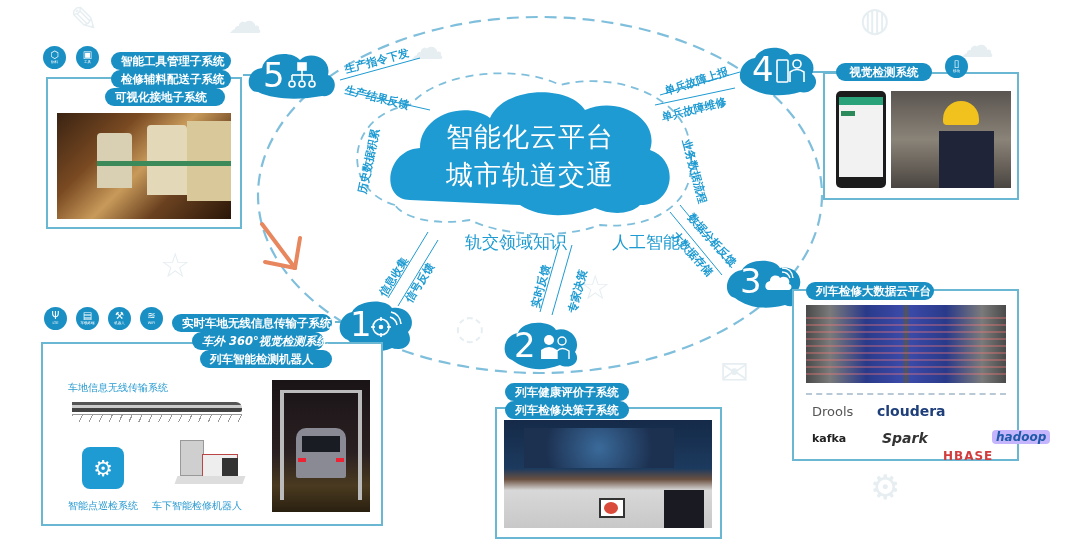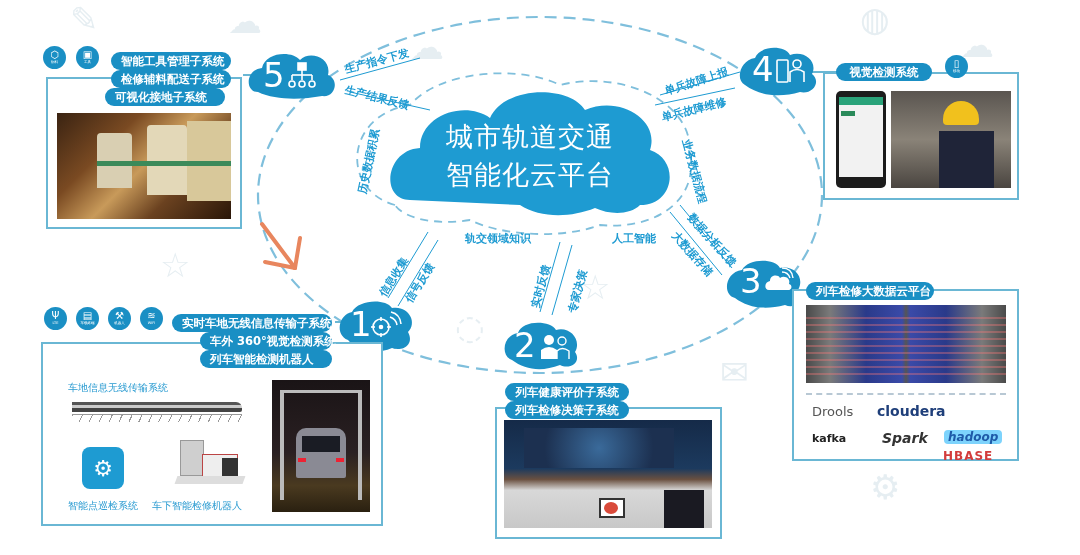--- a/index.html
+++ b/index.html
@@ -13,21 +13,21 @@
   
   #orbit { position: absolute; left: 0; top: 0; width: 1080px; height: 555px; pointer-events: none; }
 
   
   .center-title { position: absolute; left: 415px; top: 118px; width: 230px; text-align: center;
     color: #ffffff; font-size: 27px; line-height: 38px; letter-spacing: 1px; font-family: "DejaVu Sans", sans-serif; }
 
   
   .flow { position: absolute; font-size: 11px; font-weight: bold; color: #1e9bd2; white-space: nowrap;
     transform-origin: left center; }
-  .flow-plain { position: absolute; font-size: 11px; font-weight: bold; color: #1e9bd2; white-space: nowrap; }
+  .flow-plain { position: absolute; font-size: 17px; font-weight: normal; color: #1e9bd2; white-space: nowrap; }
 
   
   .num-cloud { position: absolute; }
   .num-cloud .num { position: absolute; color: #fff; font-size: 34px; font-weight: normal; line-height: 1; }
 
   
   .panel { position: absolute; border: 2px solid #6ab7d4; background: #fff; }
 
   
   .pill { position: absolute; background: #1a8fc4; color: #fff; font-size: 11.5px; font-weight: bold;
@@ -100,22 +100,22 @@
 
     <path d="M735 298 C 722 295, 725 272, 742 270 C 748 258, 775 258, 780 268 C 795 265, 805 278, 798 290 C 806 300, 795 310, 785 305 C 765 310, 748 308, 735 298 Z"></path>
 
     <path d="M348 340 C 335 335, 338 315, 352 312 C 358 300, 385 298, 392 308 C 408 305, 418 322, 408 332 C 415 345, 402 352, 392 348 C 375 355, 358 352, 348 340 Z"></path>
 
     <path d="M512 360 C 500 356, 503 335, 518 333 C 522 320, 550 320, 556 330 C 570 326, 582 340, 575 352 C 582 362, 570 370, 560 365 C 542 372, 525 370, 512 360 Z"></path>
   </g>
 </svg>
 
 <div class="center-title">
+  <div>智能化云平台</div>
   <div>城市轨道交通</div>
-  <div>智能化云平台</div>
 </div>
 
 <div class="flow" style="left:345px;top:62px;transform:rotate(-15deg);">生产指令下发</div>
 <div class="flow" style="left:345px;top:82px;transform:rotate(14deg);">生产结果反馈</div>
 <div class="flow" style="left:362px;top:186px;transform:rotate(-78deg);">历史数据积累</div>
 <div class="flow" style="left:665px;top:84px;transform:rotate(-18deg);">单兵故障上报</div>
 <div class="flow" style="left:662px;top:110px;transform:rotate(-14deg);">单兵故障维修</div>
 <div class="flow" style="left:686px;top:132px;transform:rotate(75deg);">业务数据流程</div>
 <div class="flow" style="left:690px;top:208px;transform:rotate(48deg);">数据分析反馈</div>
 <div class="flow" style="left:674px;top:226px;transform:rotate(48deg);">大数据存储</div>
@@ -230,24 +230,24 @@
 <div class="pill" style="left:806px;top:282px;width:128px;text-align:center;">列车检修大数据云平台</div>
 <div class="photo" style="left:806px;top:305px;width:200px;height:78px;background:linear-gradient(90deg,#4a4a4a 0%,#7a7a7a 12%,#2a3a8a 30%,#3a4aa8 48%,#555 50%,#3a4aa8 52%,#2a3a8a 70%,#7a7a7a 88%,#4a4a4a 100%);">
   <div class="abs" style="left:0;top:12px;width:200px;height:60px;background:repeating-linear-gradient(180deg,rgba(255,120,120,0.35) 0 2px,transparent 2px 7px);"></div>
 </div>
 <div class="abs" style="left:806px;top:393px;width:200px;border-top:2px dashed #b8c8d4;"></div>
 <div class="logo" style="left:812px;top:404px;color:#555;font-weight:normal;font-size:13px;">Drools</div>
 <div class="logo" style="left:877px;top:403px;color:#1f3f7a;font-size:14px;">cloudera</div>
 <div class="logo" style="left:943px;top:404px;color:#d23c3c;font-size:12px;letter-spacing:1px;margin-top:45px;">HBASE</div>
 <div class="logo" style="left:812px;top:432px;color:#222;font-size:11px;">kafka</div>
 <div class="logo" style="left:882px;top:430px;color:#333;font-size:14px;font-style:italic;">Spark</div>
-<div class="logo" style="left:944px;top:430px;color:#1e5aa8;font-size:12px;background:#7dd3fc;padding:0 4px;border-radius:4px;font-style:italic;">hadoop</div>
+<div class="logo" style="left:992px;top:430px;color:#1e5aa8;font-size:12px;background:#c4b5fd;padding:0 4px;border-radius:4px;font-style:italic;">hadoop</div>
 
 <div class="panel" style="left:495px;top:407px;width:227px;height:132px;"></div>
-<div class="pill" style="left:505px;top:383px;width:124px;text-align:right;">列车健康评价子系统</div>
+<div class="pill" style="left:505px;top:383px;width:124px;text-align:center;">列车健康评价子系统</div>
 <div class="pill" style="left:505px;top:401px;width:124px;text-align:center;">列车检修决策子系统</div>
 <div class="photo" style="left:504px;top:420px;width:208px;height:108px;background:linear-gradient(180deg,#152a48 0%,#1c3a5e 45%,#6a5040 55%,#d8d8d8 65%,#c8c8c8 100%);">
   <div class="abs" style="left:20px;top:8px;width:150px;height:40px;background:radial-gradient(circle at 50% 50%,#3a6a9a 0%,#1c3050 70%);"></div>
   <div class="abs" style="left:95px;top:78px;width:26px;height:20px;background:#fff;border:2px solid #333;"></div>
   <div class="abs" style="left:100px;top:82px;width:14px;height:12px;border-radius:50%;background:#d94a3a;"></div>
   <div class="abs" style="left:160px;top:70px;width:40px;height:38px;background:#1a1a22;"></div>
 </div>
 
 <div class="panel" style="left:41px;top:342px;width:342px;height:184px;"></div>
 <div class="badge" style="left:44px;top:307px;">
@@ -260,21 +260,21 @@
 </div>
 <div class="badge" style="left:108px;top:307px;">
   <span class="g">⚒</span>
     <span class="t">机器人</span>
 </div>
 <div class="badge" style="left:140px;top:307px;">
   <span class="g">≋</span>
     <span class="t">WIFI</span>
 </div>
 <div class="pill" style="left:172px;top:314px;width:160px;">实时车地无线信息传输子系统</div>
-<div class="pill" style="left:200px;top:332px;width:132px;">车外 360°视觉检测系统</div>
+<div class="pill" style="left:192px;top:332px;width:132px;font-style:italic;">车外 360°视觉检测系统</div>
 <div class="pill" style="left:200px;top:350px;width:132px;">列车智能检测机器人</div>
 
 <div class="caption" style="left:68px;top:381px;">车地信息无线传输系统</div>
 <div class="abs" style="left:72px;top:402px;width:170px;height:10px;background:linear-gradient(180deg,#555 0 30%,#ccc 30% 60%,#444 60%);border-radius:0 6px 2px 0;"></div>
 <div class="abs" style="left:72px;top:414px;width:170px;height:8px;background:repeating-linear-gradient(115deg,#999 0 1px,transparent 1px 9px);border-top:1px solid #999;"></div>
 
 <div class="abs" style="left:82px;top:447px;width:42px;height:42px;border-radius:8px;background:#1e9bd2;display:flex;align-items:center;justify-content:center;color:#fff;font-size:22px;">⚙</div>
 <div class="caption" style="left:68px;top:499px;">智能点巡检系统</div>
 
 <div class="photo" style="left:170px;top:432px;width:80px;height:58px;">

